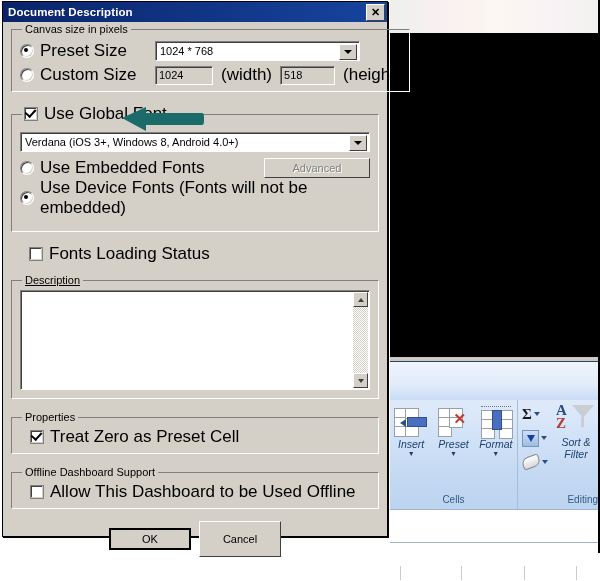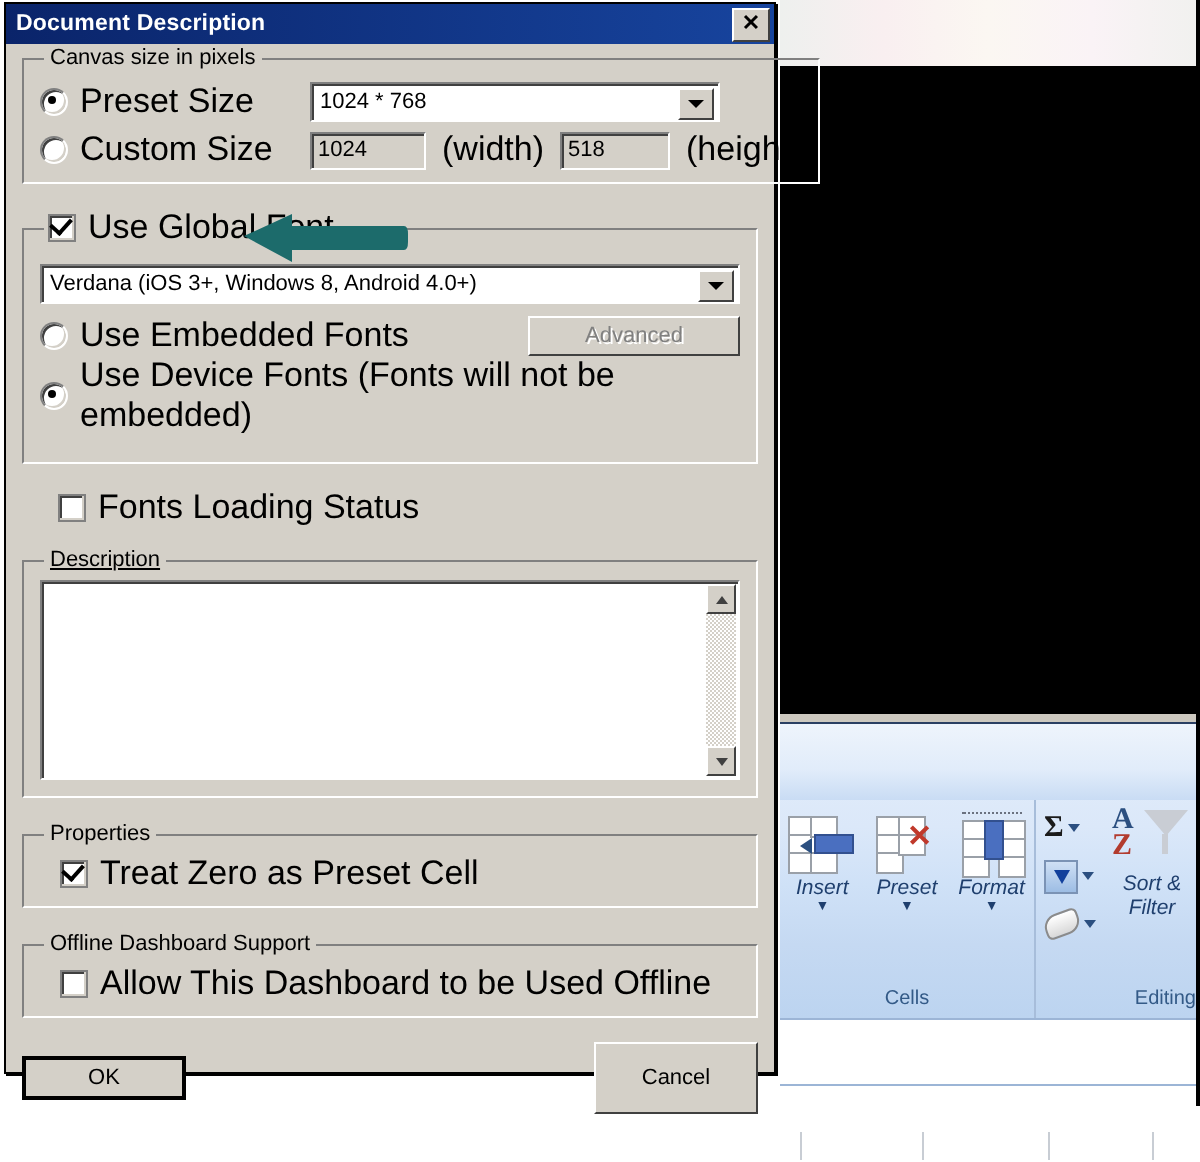--- a/index.html
+++ b/index.html
@@ -321,21 +321,21 @@
       </fieldset>
 
       <fieldset class="gbox" style="margin-top:12px;padding:4px 8px 6px 8px;">
         <legend>Offline Dashboard Support</legend>
         <div class="row" style="margin-left:10px;">
           <span class="cbx"></span>
           <span class="lbl">Allow This Dashboard to be Used Offline</span>
         </div>
       </fieldset>
 
-      <div class="row" style="justify-content:space-between;margin-top:12px;">
+      <div class="row" style="justify-content:center;margin-top:12px;">
         <span class="btn default" style="width:82px;height:22px;margin-right:8px;">OK</span>
         <span class="btn" style="width:82px;height:36px;">Cancel</span>
       </div>
 
     </div>
   </div>
 
   <svg class="annot-arrow" viewBox="0 0 84 26">
     <path d="M2 12 L26 1 L26 7 L82 7 Q84 7 84 11 L84 15 Q84 19 82 19 L26 19 L26 25 Z" fill="#1c6b6b"></path>
   </svg>

